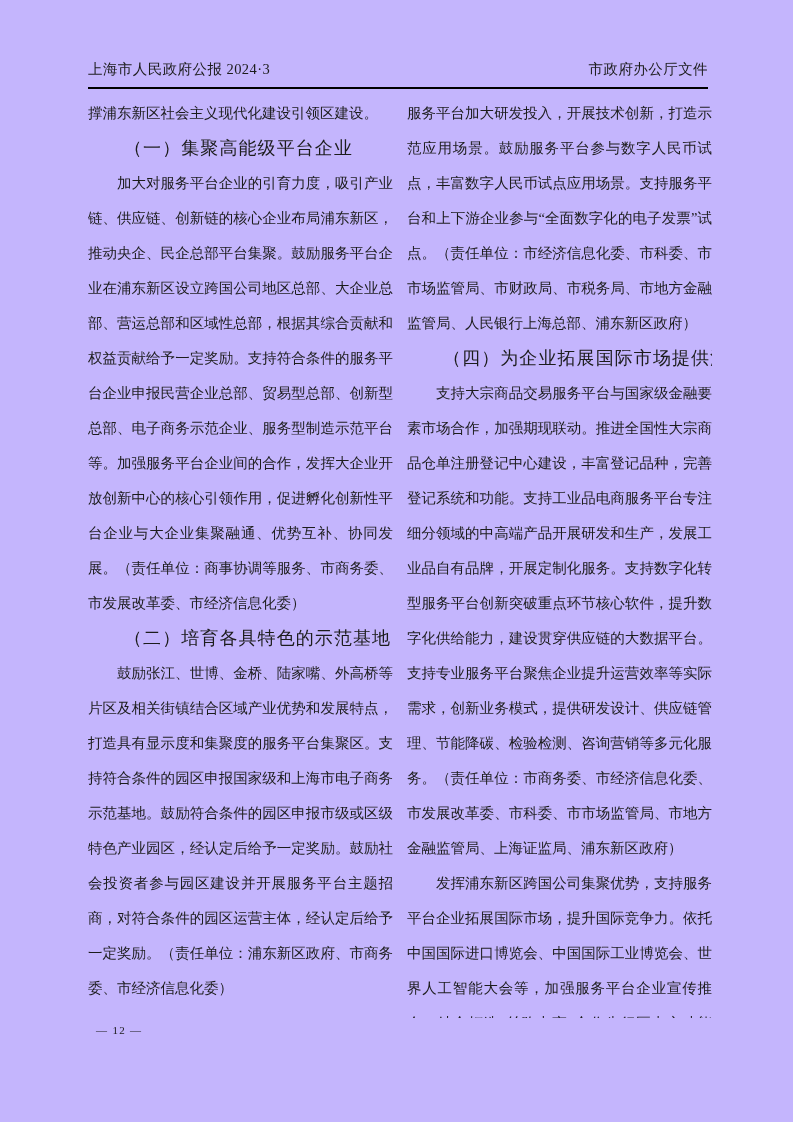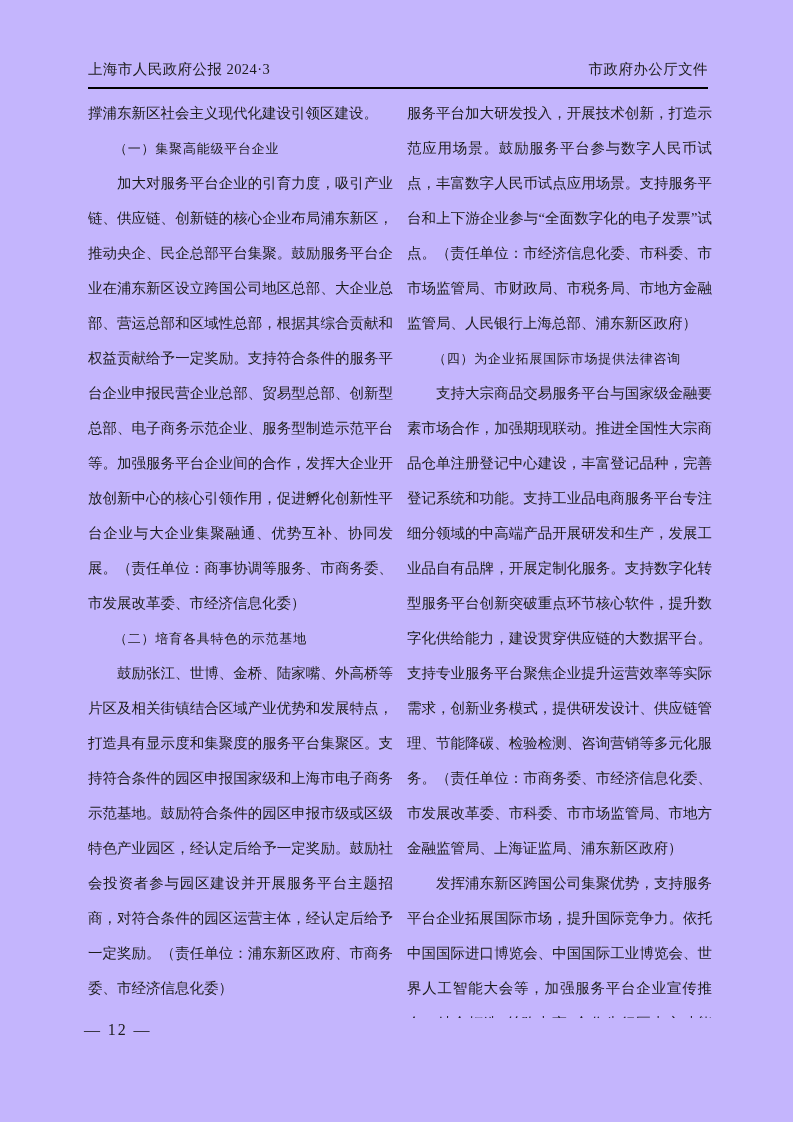--- a/index.html
+++ b/index.html
@@ -57,29 +57,29 @@
   .blk-cont { text-indent: 0; }
   .blk-p   { text-indent: 2em; }
   .blk-h1 {
     text-indent: 2em;
     font-family: "Liberation Sans", "DejaVu Sans", sans-serif;
     font-weight: 700;
     font-size: 15px;
   }
   .blk-h2 {
     text-indent: 2em;
-    font-size: 13px;
+    font-size: 18px;
     letter-spacing: 0.06em;
     white-space: nowrap;
   }
   .page-number {
     position: absolute;
     top: 1019px;
-    left: 84px;
-    font-size: 16px;
+    left: 96px;
+    font-size: 11px;
     line-height: 22px;
     letter-spacing: 0.12em;
   }
 </style>
 </head>
 <body>
 
 <div class="page">
 
   <div class="running-head">

